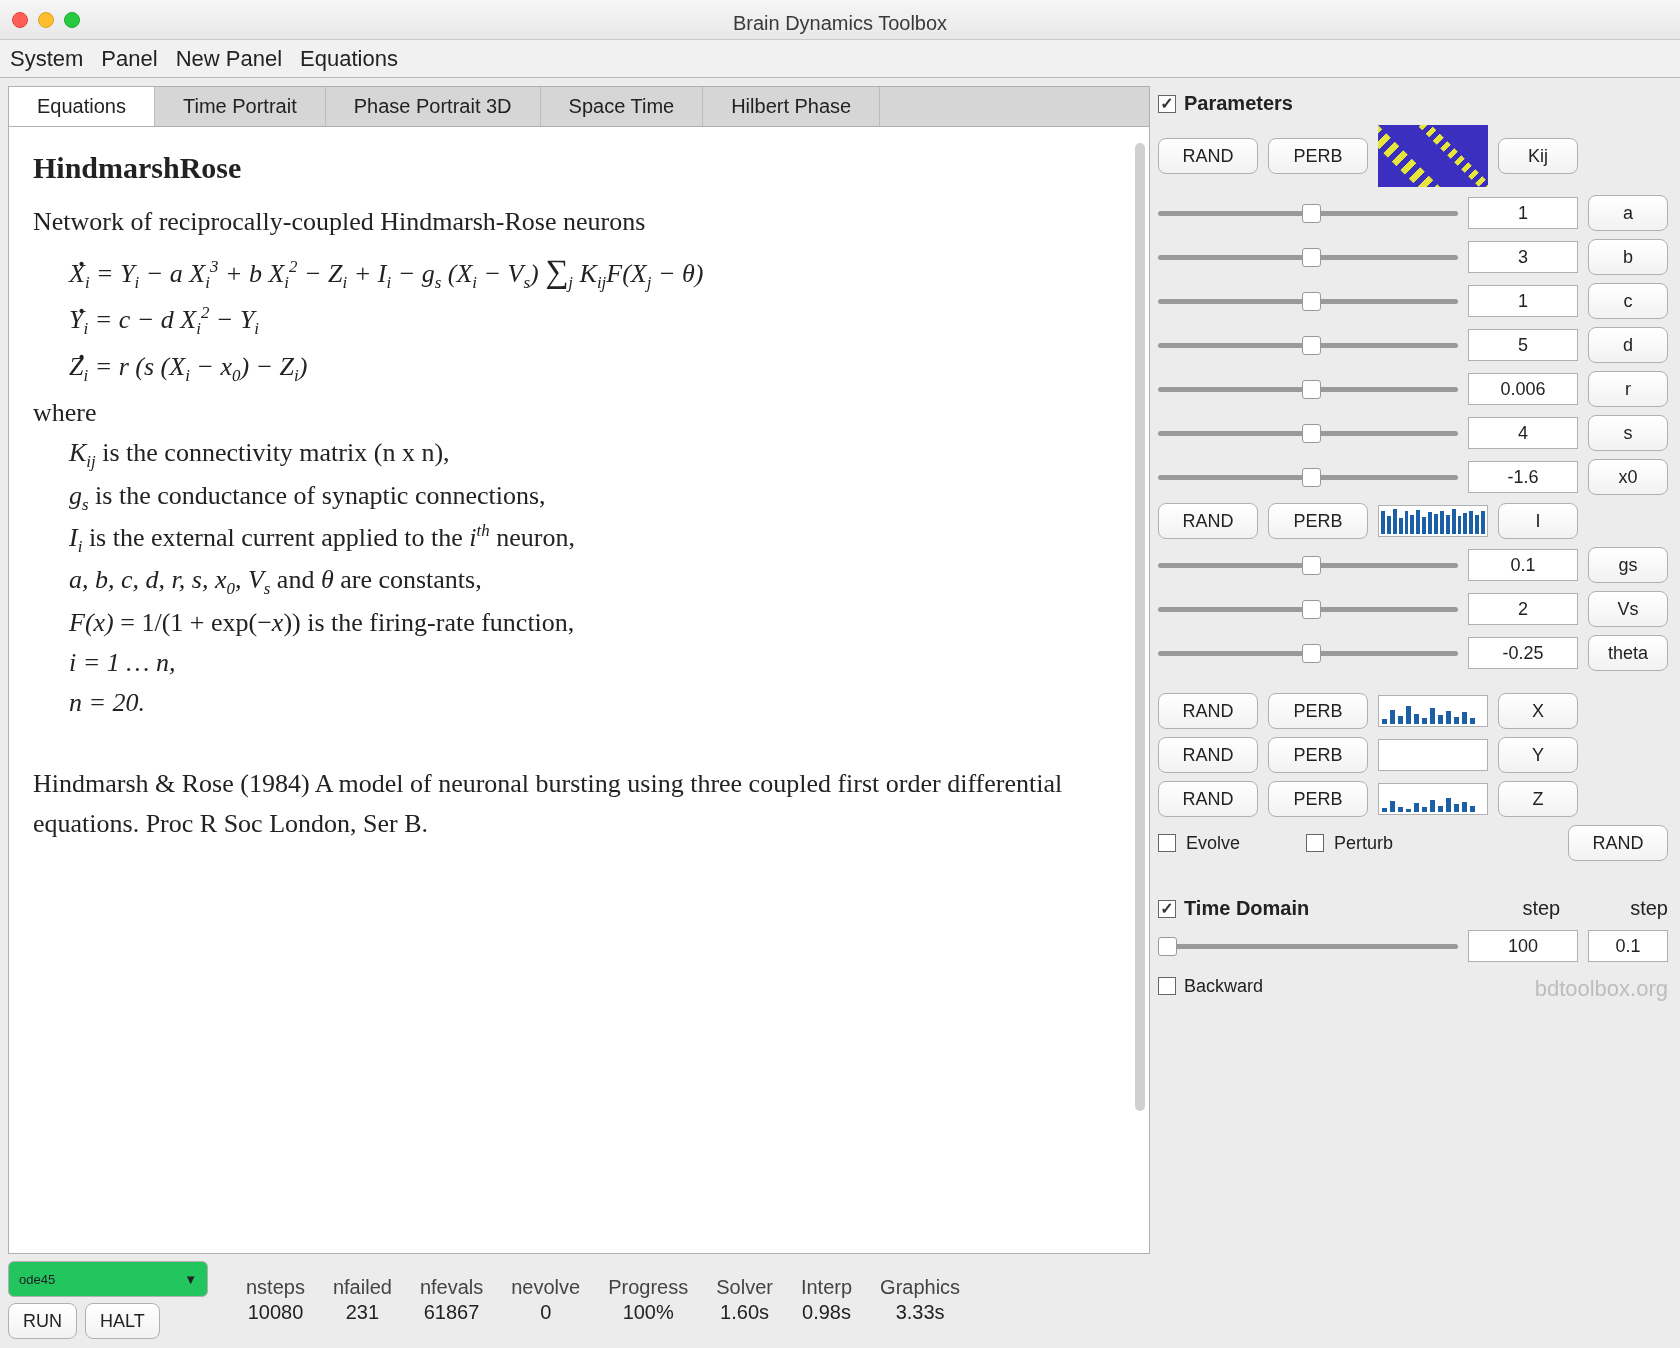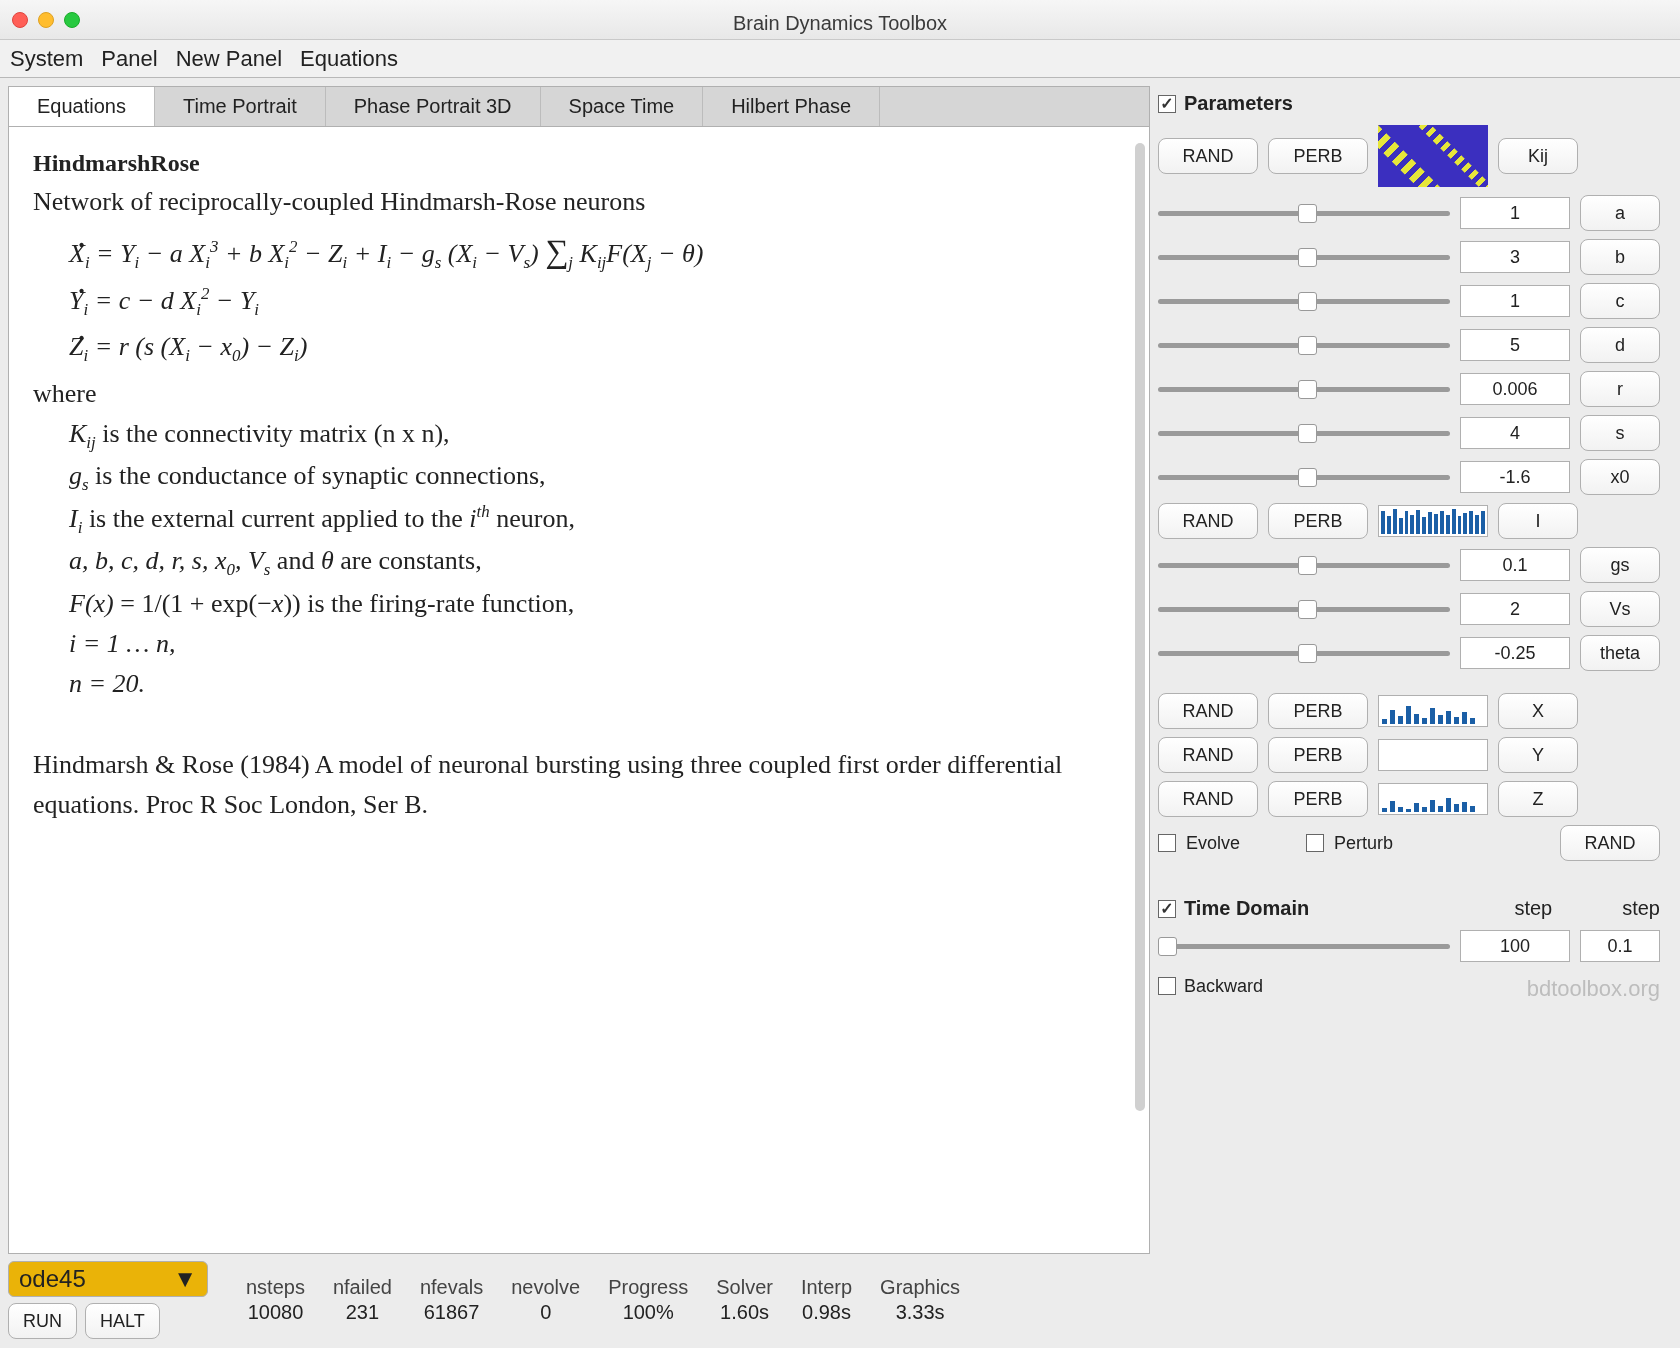--- a/index.html
+++ b/index.html
@@ -31,37 +31,37 @@
     height: 38px;
     background:#f1f1f1;
     border-bottom:1px solid #b8b8b8;
     display:flex; align-items:center;
     padding:0 10px; gap: 18px;
     font-size:22px;
   }
   .menubar span { cursor:default; }
   .main { display:flex; height: calc(100% - 78px); }
   .left { flex: 1; display:flex; flex-direction:column; padding: 8px 0 8px 8px; }
-  .right { width: 530px; padding: 8px 20px 8px 8px; display:flex; flex-direction:column; overflow:auto;}
+  .right { width: 530px; padding: 8px 12px 8px 8px; display:flex; flex-direction:column; overflow:auto;}
   .tabs { display:flex; height:40px; background:#d6d6d6; border:1px solid #b0b0b0; border-bottom:none;}
   .tab { padding:8px 28px; font-size:20px; border-right:1px solid #bcbcbc; background:#d6d6d6; display:flex; align-items:center;}
   .tab.active { background:#fff; border-bottom:1px solid #fff; margin-bottom:-1px;}
   .content {
     background:#fff; border:1px solid #b0b0b0; flex:1;
     padding: 18px 24px; overflow:auto; position:relative;
     font-family: "Times New Roman", serif; font-size:26px; line-height:1.55;
   }
-  .content h2 { font-family: "Times New Roman", serif; font-size:24px; font-weight:bold; }
+  .content h2 { font-family: "Times New Roman", serif; font-size:30px; font-weight:bold; margin-bottom:10px;}
   .content .indent { margin-left: 36px;}
   .content .eqline { margin: 4px 0 4px 36px; font-style: italic;}
   .scrollbar-fake { position:absolute; right:4px; top:16px; width:10px; height:86%; background:#d0d0d0; border-radius:5px;}
   .bottombar { height:80px; margin-top:6px; display:flex; align-items:center; gap:8px;}
   .select {
-    background:#eab308; border:1px solid #b0b0b0; border-radius:6px; height:36px; width:200px;
-    display:flex; align-items:center; justify-content:space-between; padding:0 10px; font-size:24px;
+    background:#22c55e; border:1px solid #b0b0b0; border-radius:6px; height:36px; width:200px;
+    display:flex; align-items:center; justify-content:space-between; padding:0 10px; font-size:13px;
   }
   .btn {
     background:linear-gradient(#fff,#f2f2f2); border:1px solid #b0b0b0; border-radius:8px;
     height:36px; padding:0 14px; font-size:18px; display:inline-flex; align-items:center; justify-content:center;
   }
   .stats { display:grid; grid-template-columns: repeat(8, auto); column-gap:28px; row-gap:2px; margin-left:30px; font-size:20px;}
   .stats .hdr { color:#444; text-align:center;}
   .stats .val { text-align:center;}
   .section-head { display:flex; align-items:center; gap:8px; font-weight:bold; font-size:20px; margin:6px 0;}
   .chk { width:18px; height:18px; border:1.5px solid #666; background:#fff; display:inline-flex; align-items:center; justify-content:center;}

